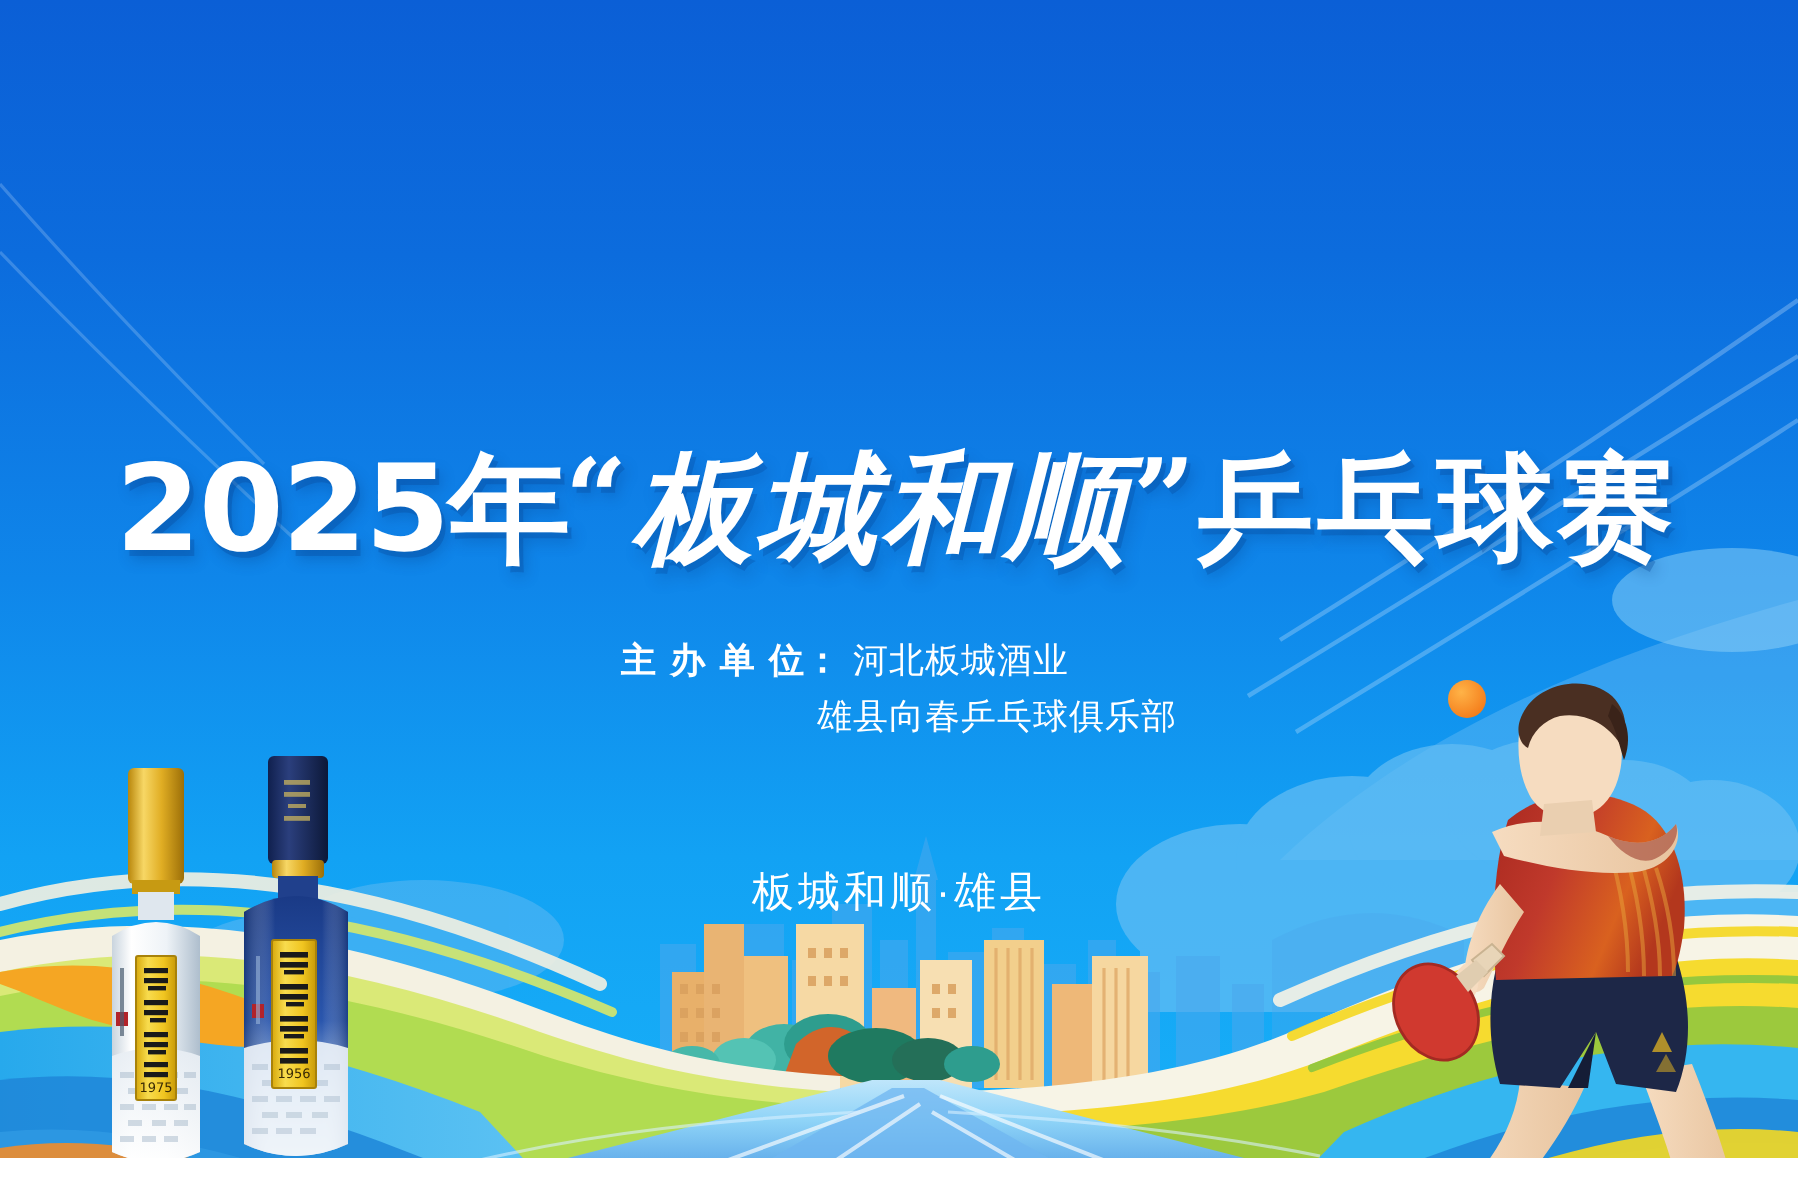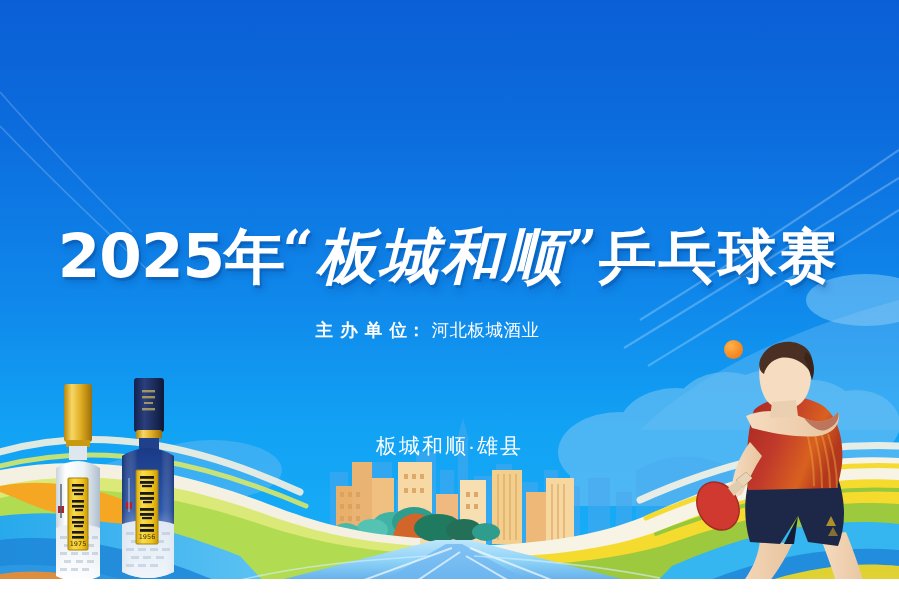--- a/index.html
+++ b/index.html
@@ -269,20 +269,23 @@
 
   <div id="title-block">
     <div id="main-title"><span class="seg year">2025年</span><span class="seg quote">“</span><span class="seg brand">板城和顺</span><span class="seg quote">”</span><span class="seg tail">乒乓球赛</span></div>
   </div>
 
   <div id="organisers">
     <div class="org-inner">
       <div class="org-row">
         <span class="lbl">主办单位</span><span class="colon">：</span><span class="val">河北板城酒业</span>
       </div>
+      <div class="org-row">
+        <span class="lbl"></span><span class="colon"></span><span class="val">雄县向春乒乓球俱乐部</span>
+      </div>
     </div>
   </div>
 
   <div id="venue">板城和顺·雄县</div>
 
   <div id="bottles">
     <svg width="190" height="221" viewBox="0 0 190 221">
       <defs>
         <linearGradient id="whiteBody" x1="0" y1="0" x2="1" y2="0">
           <stop offset="0%" stop-color="#c9d4de"></stop>

